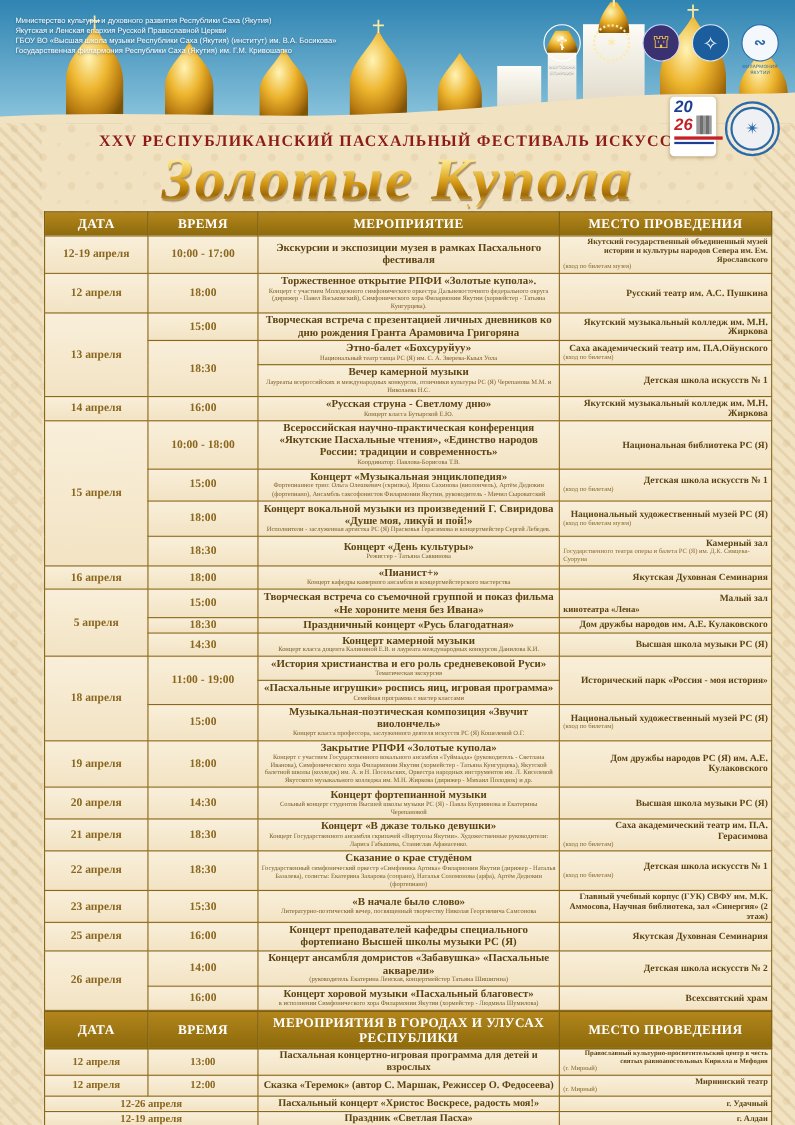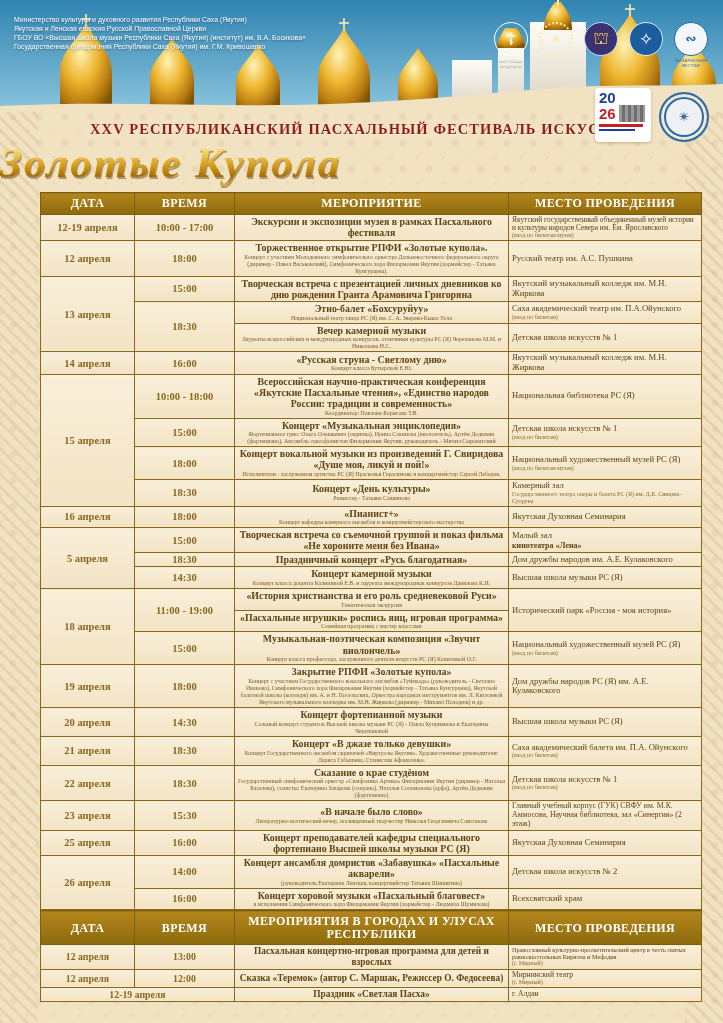--- a/index.html
+++ b/index.html
@@ -27,57 +27,57 @@
   .logo .disc{width:34px;height:34px;border-radius:50%;display:flex;align-items:center;justify-content:center;
     font-size:17px;box-sizing:border-box;}
   .logo .cap{font-family:"Liberation Sans",sans-serif;font-size:4.2px;text-align:center;margin-top:2px;
     color:#fdfdfd;text-shadow:0 1px 1px rgba(0,0,0,.5);letter-spacing:.2px;}
   .disc.outline{border:1.6px solid #fff;color:#fff;}
   .disc.dotted{border:2px dotted #ffe9a8;color:#ffe9a8;font-size:12px;}
   .disc.purple{background:#3a3270;border:1.5px solid #cfd6ff;color:#f4c54a;}
   .disc.blue{background:#1c5d9e;border:1.5px solid #dfeaf6;color:#fff;}
   .disc.white{background:#f4f7fb;border:1.5px solid #2a6aa8;color:#2a6aa8;font-weight:bold;font-size:13px;}
 
-  .emblem-2026{position:absolute;top:88px;right:72px;width:56px;height:54px;background:#fff;
-    border-radius:4px;box-shadow:0 1px 3px rgba(120,90,30,.35);padding:3px 4px;box-sizing:border-box;z-index:3;}
+  .emblem-2026{position:absolute;top:88px;right:72px;width:42px;height:54px;background:#fff;
+    border-radius:4px;box-shadow:0 1px 3px rgba(120,90,30,.35);padding:3px 4px;box-sizing:border-box;z-index:3;font-style:italic;}
   .emblem-2026 .y20{font-family:"Liberation Sans",sans-serif;font-weight:bold;color:#1c3f94;font-size:15px;line-height:14px;}
   .emblem-2026 .row2{display:flex;align-items:center;gap:3px;}
   .emblem-2026 .y26{font-family:"Liberation Sans",sans-serif;font-weight:bold;color:#c32127;font-size:15px;line-height:15px;}
   .emblem-2026 .photo{width:26px;height:17px;background:
      repeating-linear-gradient(90deg,#9a9a9a 0 3px,#6f6f6f 3px 6px);}
   .emblem-2026 .bar{height:2.5px;margin-top:2px;}
   .emblem-2026 .bar.red{background:#c32127;width:44px;}
   .emblem-2026 .bar.blue{background:#1c3f94;width:36px;}
   .stamp{position:absolute;top:92px;right:14px;width:46px;height:46px;border-radius:50%;
     border:2px solid #2a6aa8;box-shadow:inset 0 0 0 3px #f1e9d6, inset 0 0 0 5px #2a6aa8;
     background:#eef0f4;display:flex;align-items:center;justify-content:center;color:#2a6aa8;font-size:15px;z-index:3;}
 
   
   .fest-line{margin-top:9px;text-align:center;color:#8e1c12;font-weight:bold;
     font-size:14.5px;letter-spacing:1.1px;position:relative;z-index:1;
     text-shadow:0 1px 0 rgba(255,255,255,.5);}
-  .main-title{font-weight:bold;font-size:43px;line-height:50px;letter-spacing:2px;
+  .main-title{text-align:center;font-weight:bold;font-size:55px;line-height:50px;letter-spacing:2px;
     position:relative;z-index:1;font-style:italic;
     background:linear-gradient(180deg,#fdf4c0 5%,#f3d363 28%,#d79c18 55%,#a06a07 78%,#ecc44e 100%);
     -webkit-background-clip:text;background-clip:text;color:transparent;
     filter:drop-shadow(1px 2px 0px rgba(96,58,4,.45));}
 
   
   table{border-collapse:collapse;width:661px;margin-left:40px;position:relative;z-index:1;
     table-layout:fixed;background:transparent;}
   .t1{margin-top:4px;}
   col.c1{width:94px}col.c2{width:100px}col.c3{width:274px}col.c4{width:193px}
   th{background:linear-gradient(180deg,#b3861c,#8d6a0c);color:#fff;font-size:12px;
     padding:4px 2px;border:1.4px solid #7c5e12;letter-spacing:.4px;line-height:1.05;}
   td{border:1.4px solid #8a671a;background:linear-gradient(180deg,#f9efda,#f2e3c3);
     padding:1px 3px;vertical-align:middle;}
   td.c-date,td.c-time{color:#8a671f;font-weight:bold;font-size:10.5px;text-align:center;}
   .ev-t{color:#5e4412;font-weight:bold;font-size:9.9px;line-height:1.12;text-align:center;}
   .ev-s{color:#7b5d28;font-size:5.9px;line-height:1.2;text-align:center;margin-top:.5px;}
-  .loc-m{color:#5e4412;font-weight:normal;font-size:8.6px;line-height:1.12;text-align:left;}
+  .loc-m{color:#5e4412;font-weight:bold;font-size:8.6px;line-height:1.12;text-align:right;}
   .loc-n{color:#8a6b30;font-size:6px;line-height:1.15;text-align:left;}
   .t2 td{padding:1px 3px;}
   .t2 .ev-t{font-size:9.4px;}
   .t2 .loc-m{font-size:7.6px;}
   .t2 td.c-date,.t2 td.c-time,.t2 td.c-range{font-size:9.8px;color:#8a671f;font-weight:bold;text-align:center;}
 </style>
 </head>
 <body>
 
 <div class="side-lace left"></div>
@@ -389,21 +389,21 @@
         </td>
     </tr>
     <tr>
       <td class="c-date">21 апреля</td>
       <td class="c-time">18:30</td>
       <td>
           <div class="ev-t">Концерт «В джазе только девушки»</div>
           <div class="ev-s">Концерт Государственного ансамбля скрипачей «Виртуозы Якутии». Художественные руководители: Лариса Габышева, Станислав Афанасенко.</div>
         </td>
       <td>
-          <div class="loc-m">Саха академический балета им. П.А. Ойунского</div>
+          <div class="loc-m">Саха академический театр им. П.А. Герасимова</div>
           <div class="loc-n">(вход по билетам)</div>
         </td>
     </tr>
     <tr>
       <td class="c-date">22 апреля</td>
       <td class="c-time">18:30</td>
       <td>
           <div class="ev-t">Сказание о крае студёном</div>
           <div class="ev-s">Государственный симфонический оркестр «Симфоника Артика» Филармонии Якутии (дирижер - Наталья Базалева), солисты: Екатерина Захарова (сопрано), Наталья Соломонова (арфа), Артём Дедюкин (фортепиано)</div>
         </td>
@@ -489,20 +489,29 @@
       <td class="c-time">12:00</td>
       <td>
           <div class="ev-t">Сказка «Теремок» (автор С. Маршак, Режиссер О. Федосеева)</div>
         </td>
       <td>
           <div class="loc-m">Мирнинский театр</div>
           <div class="loc-n">(г. Мирный)</div>
         </td>
     </tr>
     <tr>
+      <td class="c-range" colspan="2">12-26 апреля</td>
+      <td>
+          <div class="ev-t">Пасхальный концерт «Христос Воскресе, радость моя!»</div>
+        </td>
+      <td>
+          <div class="loc-m">г. Удачный</div>
+        </td>
+    </tr>
+    <tr>
       <td class="c-range" colspan="2">12-19 апреля</td>
       <td>
           <div class="ev-t">Праздник «Светлая Пасха»</div>
         </td>
       <td>
           <div class="loc-m">г. Алдан</div>
         </td>
     </tr>
 
   </tbody>

